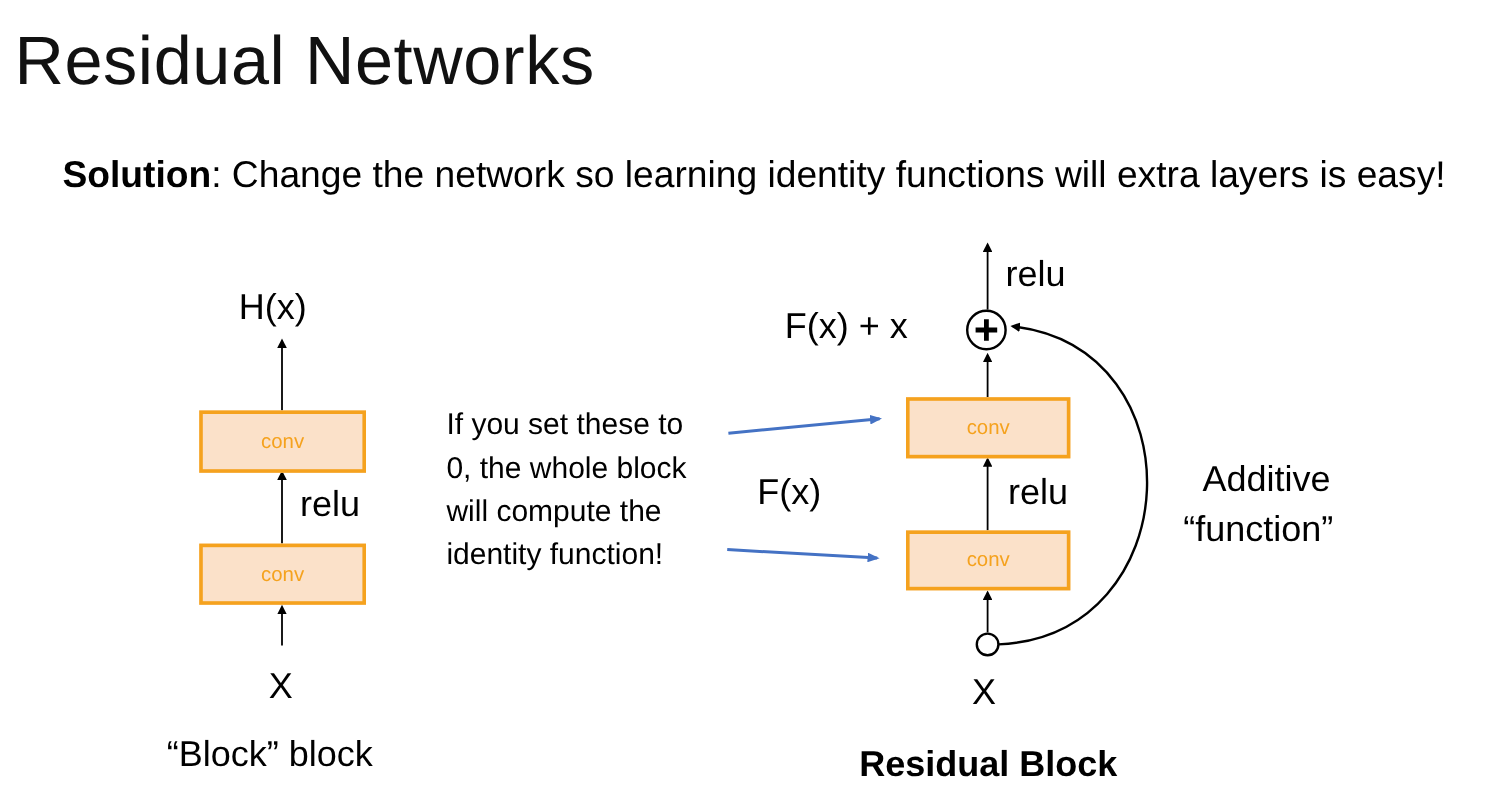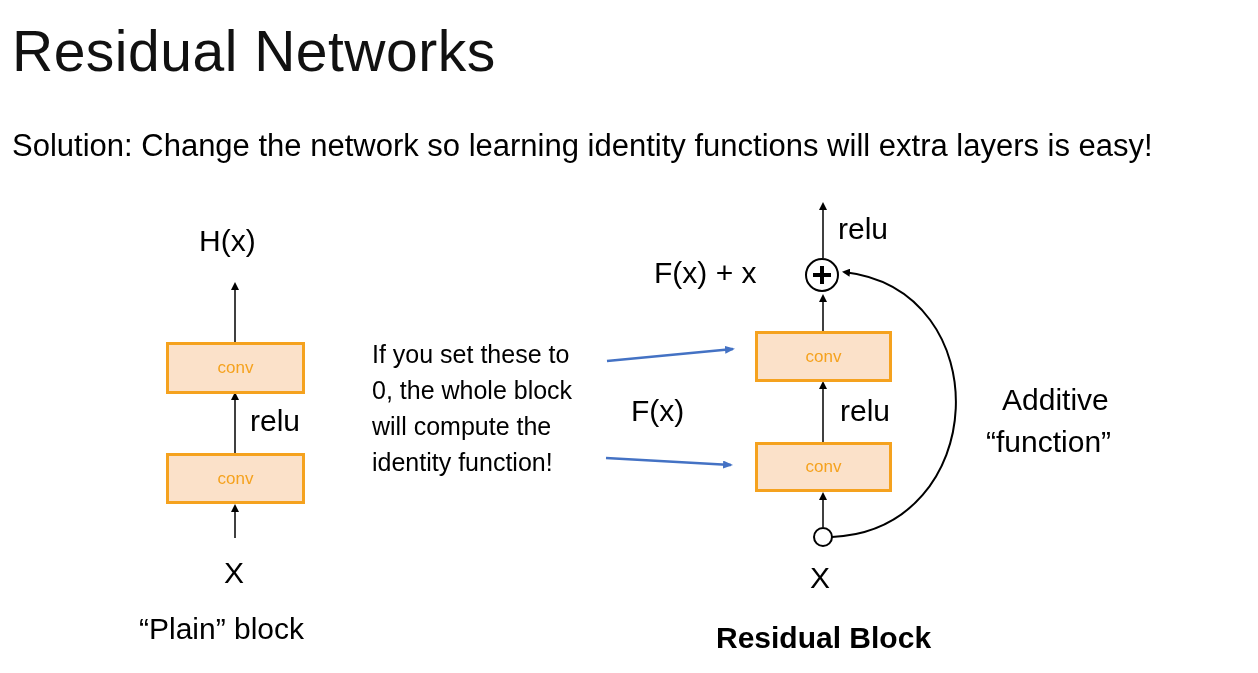--- a/index.html
+++ b/index.html
@@ -1,20 +1,20 @@
 <!DOCTYPE html>
 <html><head>
 <meta charset="utf-8">
 <style>
   html, body { margin: 0; padding: 0; background: #ffffff; }
   body { width: 1258px; height: 673px; position: relative; overflow: hidden; font-family: "Liberation Sans", sans-serif; color: #000; }
   .abs { position: absolute; white-space: nowrap; }
   .title { left: 12px; top: 18px; font-size: 57px; font-weight: 300; letter-spacing: 0.5px; color: #111; }
   .subtitle { left: 12px; top: 128px; font-size: 31px; }
-  .subtitle b { font-weight: normal; }
+  .subtitle b { font-weight: bold; margin-left: 40px; }
   .lbl { font-size: 30px; color: #000; }
   .note { left: 372px; top: 336px; font-size: 25px; line-height: 36px; color: #000000; white-space: pre; }
   .conv { position: absolute; background: #fbe1c9; border: 3px solid #f5a21e; box-sizing: border-box; color: #f5a21e; font-size: 17px; display: flex; align-items: center; justify-content: center; }
   svg.wires { position: absolute; left: 0; top: 0; }
 </style>
 </head>
 <body>
 
 <div class="abs title">Residual Networks</div>
 <div class="abs subtitle"><b>Solution</b><span>: Change the network so learning identity functions will extra layers is easy!</span></div>
@@ -42,26 +42,26 @@
   <path d="M822,266 V284 M813,275 H831" stroke="#000" stroke-width="4"></path>
 
   <circle cx="823" cy="537" r="9" fill="#fff" stroke="#000" stroke-width="2"></circle>
 
   <path d="M832,537 C990,530 1000,290 844,272" fill="none" stroke="#000" stroke-width="2" marker-end="url(#ah)"></path>
 
   <line x1="607" y1="361" x2="733" y2="349" stroke="#4472c4" stroke-width="2.5" marker-end="url(#ahb)"></line>
   <line x1="606" y1="458" x2="731" y2="465" stroke="#4472c4" stroke-width="2.5" marker-end="url(#ahb)"></line>
 </svg>
 
-<div class="abs lbl" style="left:199px;top:224px;">H(x)</div>
+<div class="abs lbl" style="left:199px;top:240px;">H(x)</div>
 <div class="conv" style="left:166px;top:342px;width:139px;height:52px;">conv</div>
 <div class="abs lbl" style="left:250px;top:404px;">relu</div>
 <div class="conv" style="left:166px;top:453px;width:139px;height:51px;">conv</div>
 <div class="abs lbl" style="left:224px;top:556px;">X</div>
-<div class="abs lbl" style="left:139px;top:612px;">“Plain” block</div>
+<div class="abs lbl" style="left:139px;top:612px;">“Block” block</div>
 
 <div class="abs note">If you set these to
 0, the whole block
 will compute the
 identity function!</div>
 
 <div class="abs lbl" style="left:838px;top:212px;">relu</div>
 <div class="abs lbl" style="left:654px;top:256px;">F(x) + x</div>
 <div class="conv" style="left:755px;top:331px;width:137px;height:51px;">conv</div>
 <div class="abs lbl" style="left:631px;top:394px;">F(x)</div>

